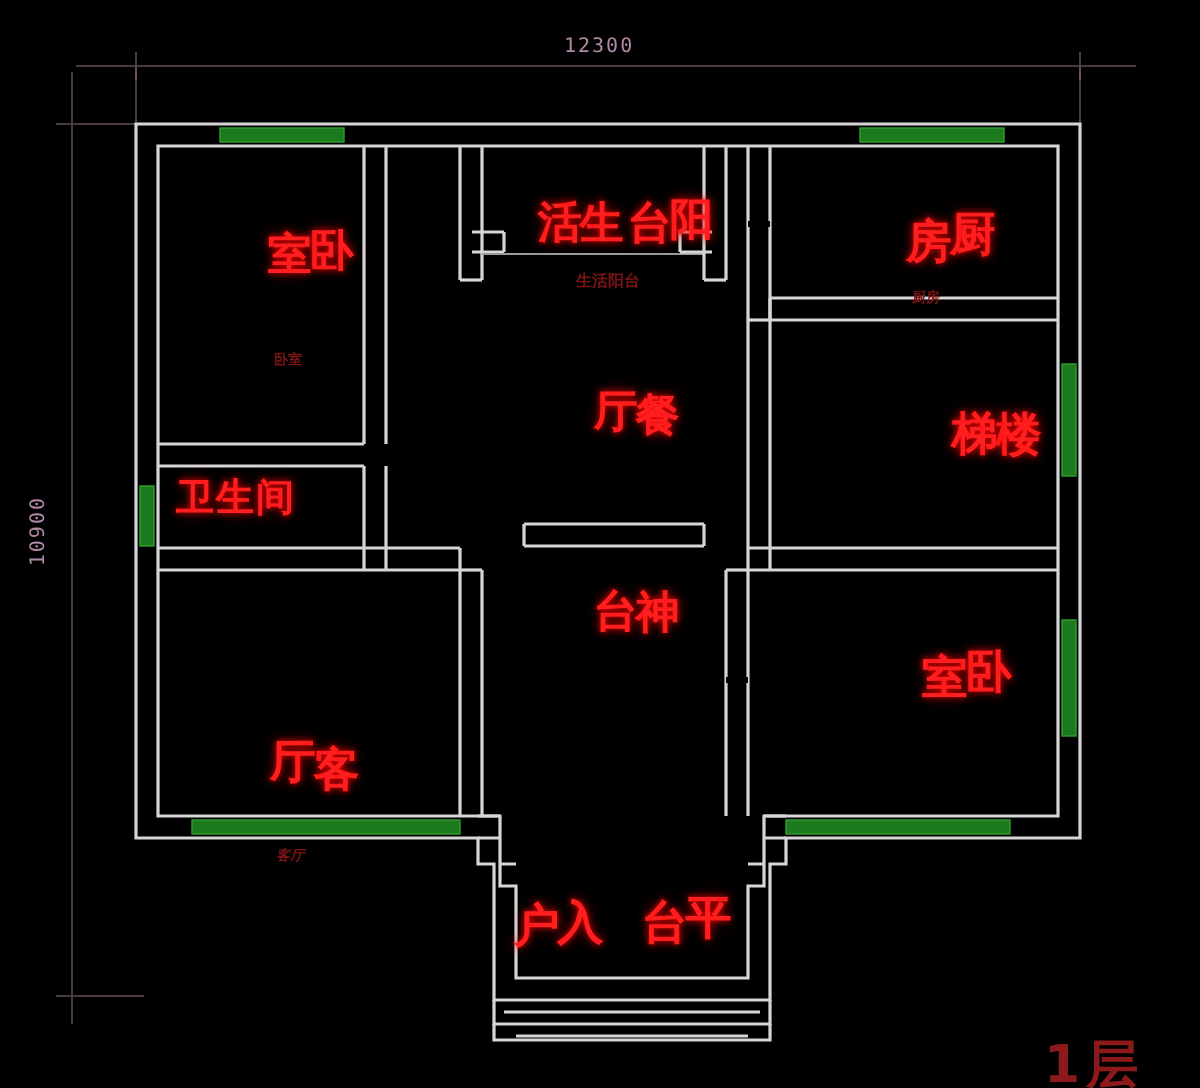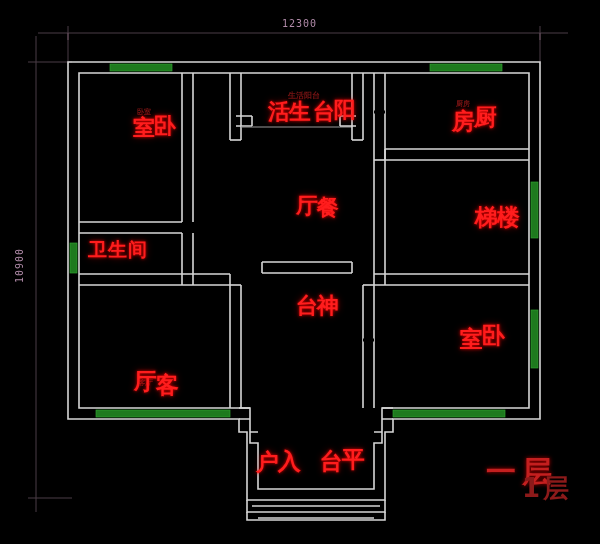--- a/index.html
+++ b/index.html
@@ -8,21 +8,21 @@
   #stage{position:relative;width:548px;height:544px;background:#000;}
   svg#plan{position:absolute;left:0;top:0;width:600px;height:544px;display:block;}
   .lbl{position:absolute;color:#ff1d1d;font-weight:bold;line-height:0.95;
        text-align:right;letter-spacing:0;white-space:pre;
        text-shadow:0 0 3px rgba(255,0,0,.85),0 0 7px rgba(255,0,0,.45);}
   .lbl.v{writing-mode:vertical-rl;text-orientation:upright;}
   .dim{position:absolute;color:#b08aa8;font-size:10px;letter-spacing:1px;
        font-family:"DejaVu Sans Mono","Liberation Mono",monospace;}
   .dim.vert{writing-mode:vertical-rl;text-orientation:mixed;transform:rotate(180deg);}
   .ghost{position:absolute;color:#7a1414;font-weight:bold;line-height:0.95;
-         text-align:center;white-space:pre;}
+         text-align:center;white-space:pre;margin-top:45px;}
   .title-main{position:absolute;color:#c41f1f;font-weight:bold;
        text-shadow:0 0 4px rgba(255,0,0,.7);white-space:pre;}
 </style>
 </head>
 <body>
 
 <div id="stage">
 
   <svg id="plan" viewBox="0 0 600 544">
     <defs>
@@ -120,21 +120,21 @@
       <rect x="393" y="410" width="112" height="7" fill="#1e7a1e" stroke="#2fa02f" stroke-width="0.7"></rect>
 
       <rect x="70" y="243" width="7" height="30" fill="#1e7a1e" stroke="#2fa02f" stroke-width="0.7"></rect>
     </g>
   </svg>
 
   <div class="dim" style="left:282px;top:18px;">12300</div>
   <div class="dim vert" style="left:14px;top:248px;">10900</div>
 
   <div class="ghost" style="left:288px;top:92px;font-size:8px;">生活阳台</div>
-  <div class="ghost" style="left:137px;top:109px;font-size:7px;">卧室</div>
+  <div class="ghost" style="left:137px;top:132px;font-size:7px;">卧室</div>
   <div class="ghost" style="left:456px;top:101px;font-size:7px;">厨房</div>
   <div class="ghost" style="left:138px;top:380px;font-size:7px;font-style:italic;">客厅</div>
 
   <div class="lbl v" style="left:133px;top:96px;font-size:22px;">卧
 室</div>
 
   <div class="lbl v" style="left:268px;top:82px;font-size:22px;">生
 活</div>
 
   <div class="lbl v" style="left:313px;top:82px;font-size:22px;">阳
@@ -159,16 +159,15 @@
 
   <div class="lbl v" style="left:134px;top:352px;font-size:23px;">客
 厅</div>
 
   <div class="lbl v" style="left:256px;top:430px;font-size:23px;">入
 户</div>
 
   <div class="lbl v" style="left:320px;top:430px;font-size:23px;">平
 台</div>
 
-  <div class="title-main" style="left:486px;top:452px;font-size:30px;letter-spacing:6px;">一层</div>
   <div class="ghost" style="left:522px;top:476px;font-size:26px;letter-spacing:3px;color:#8c1a1a;">1层</div>
 
 </div>
 
 </body></html>

